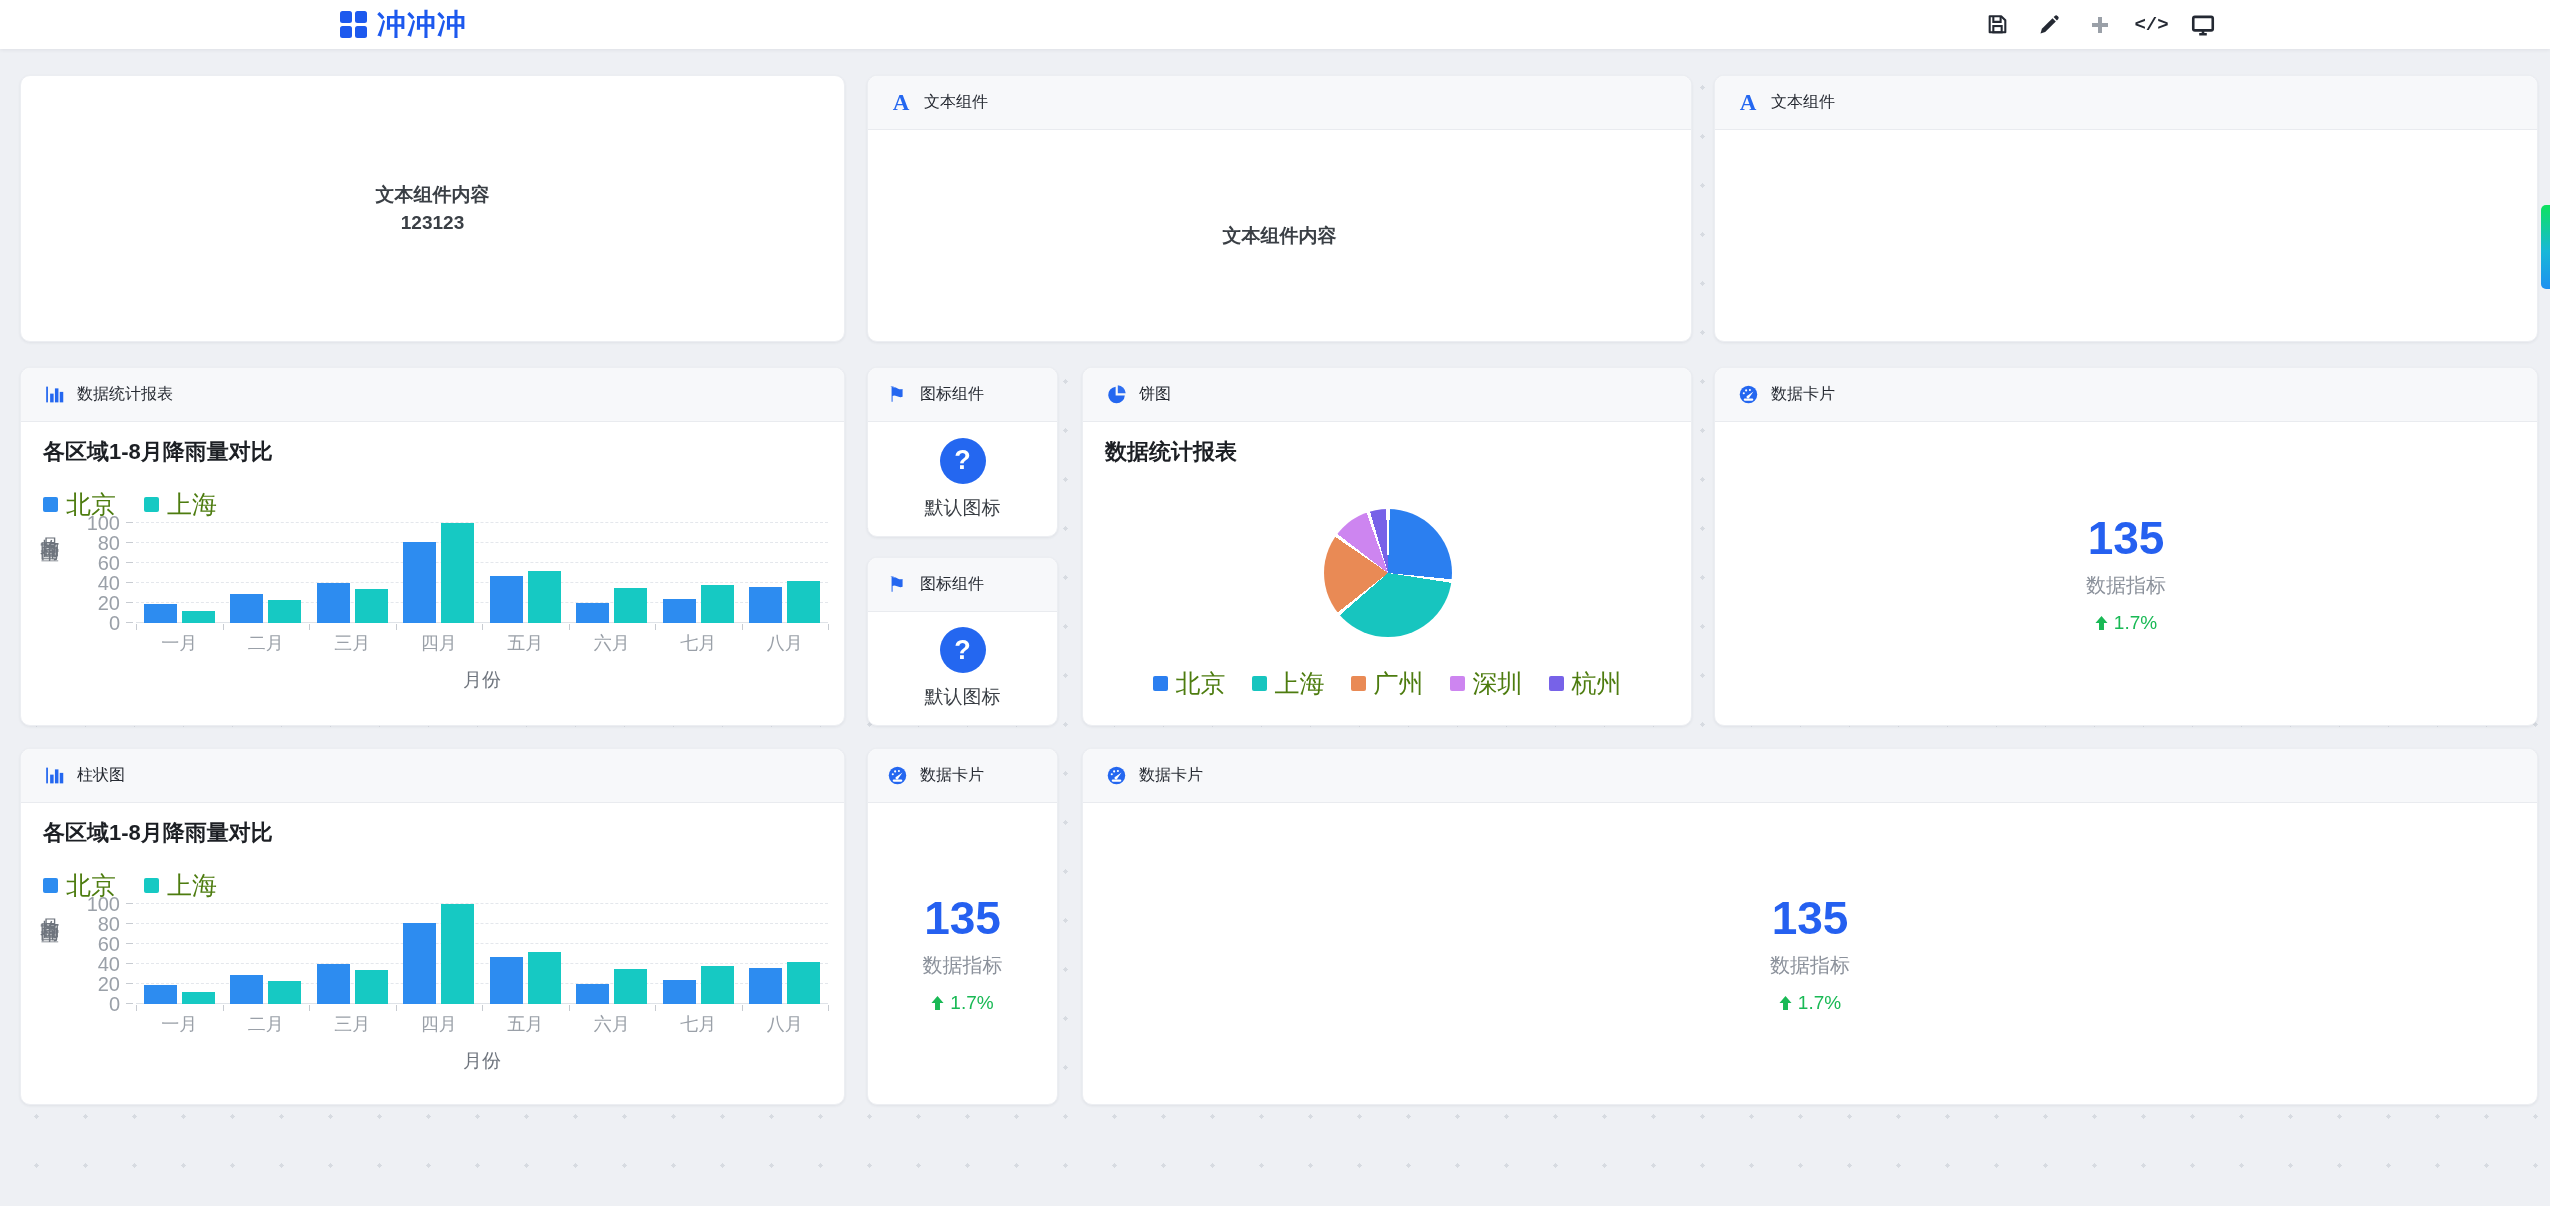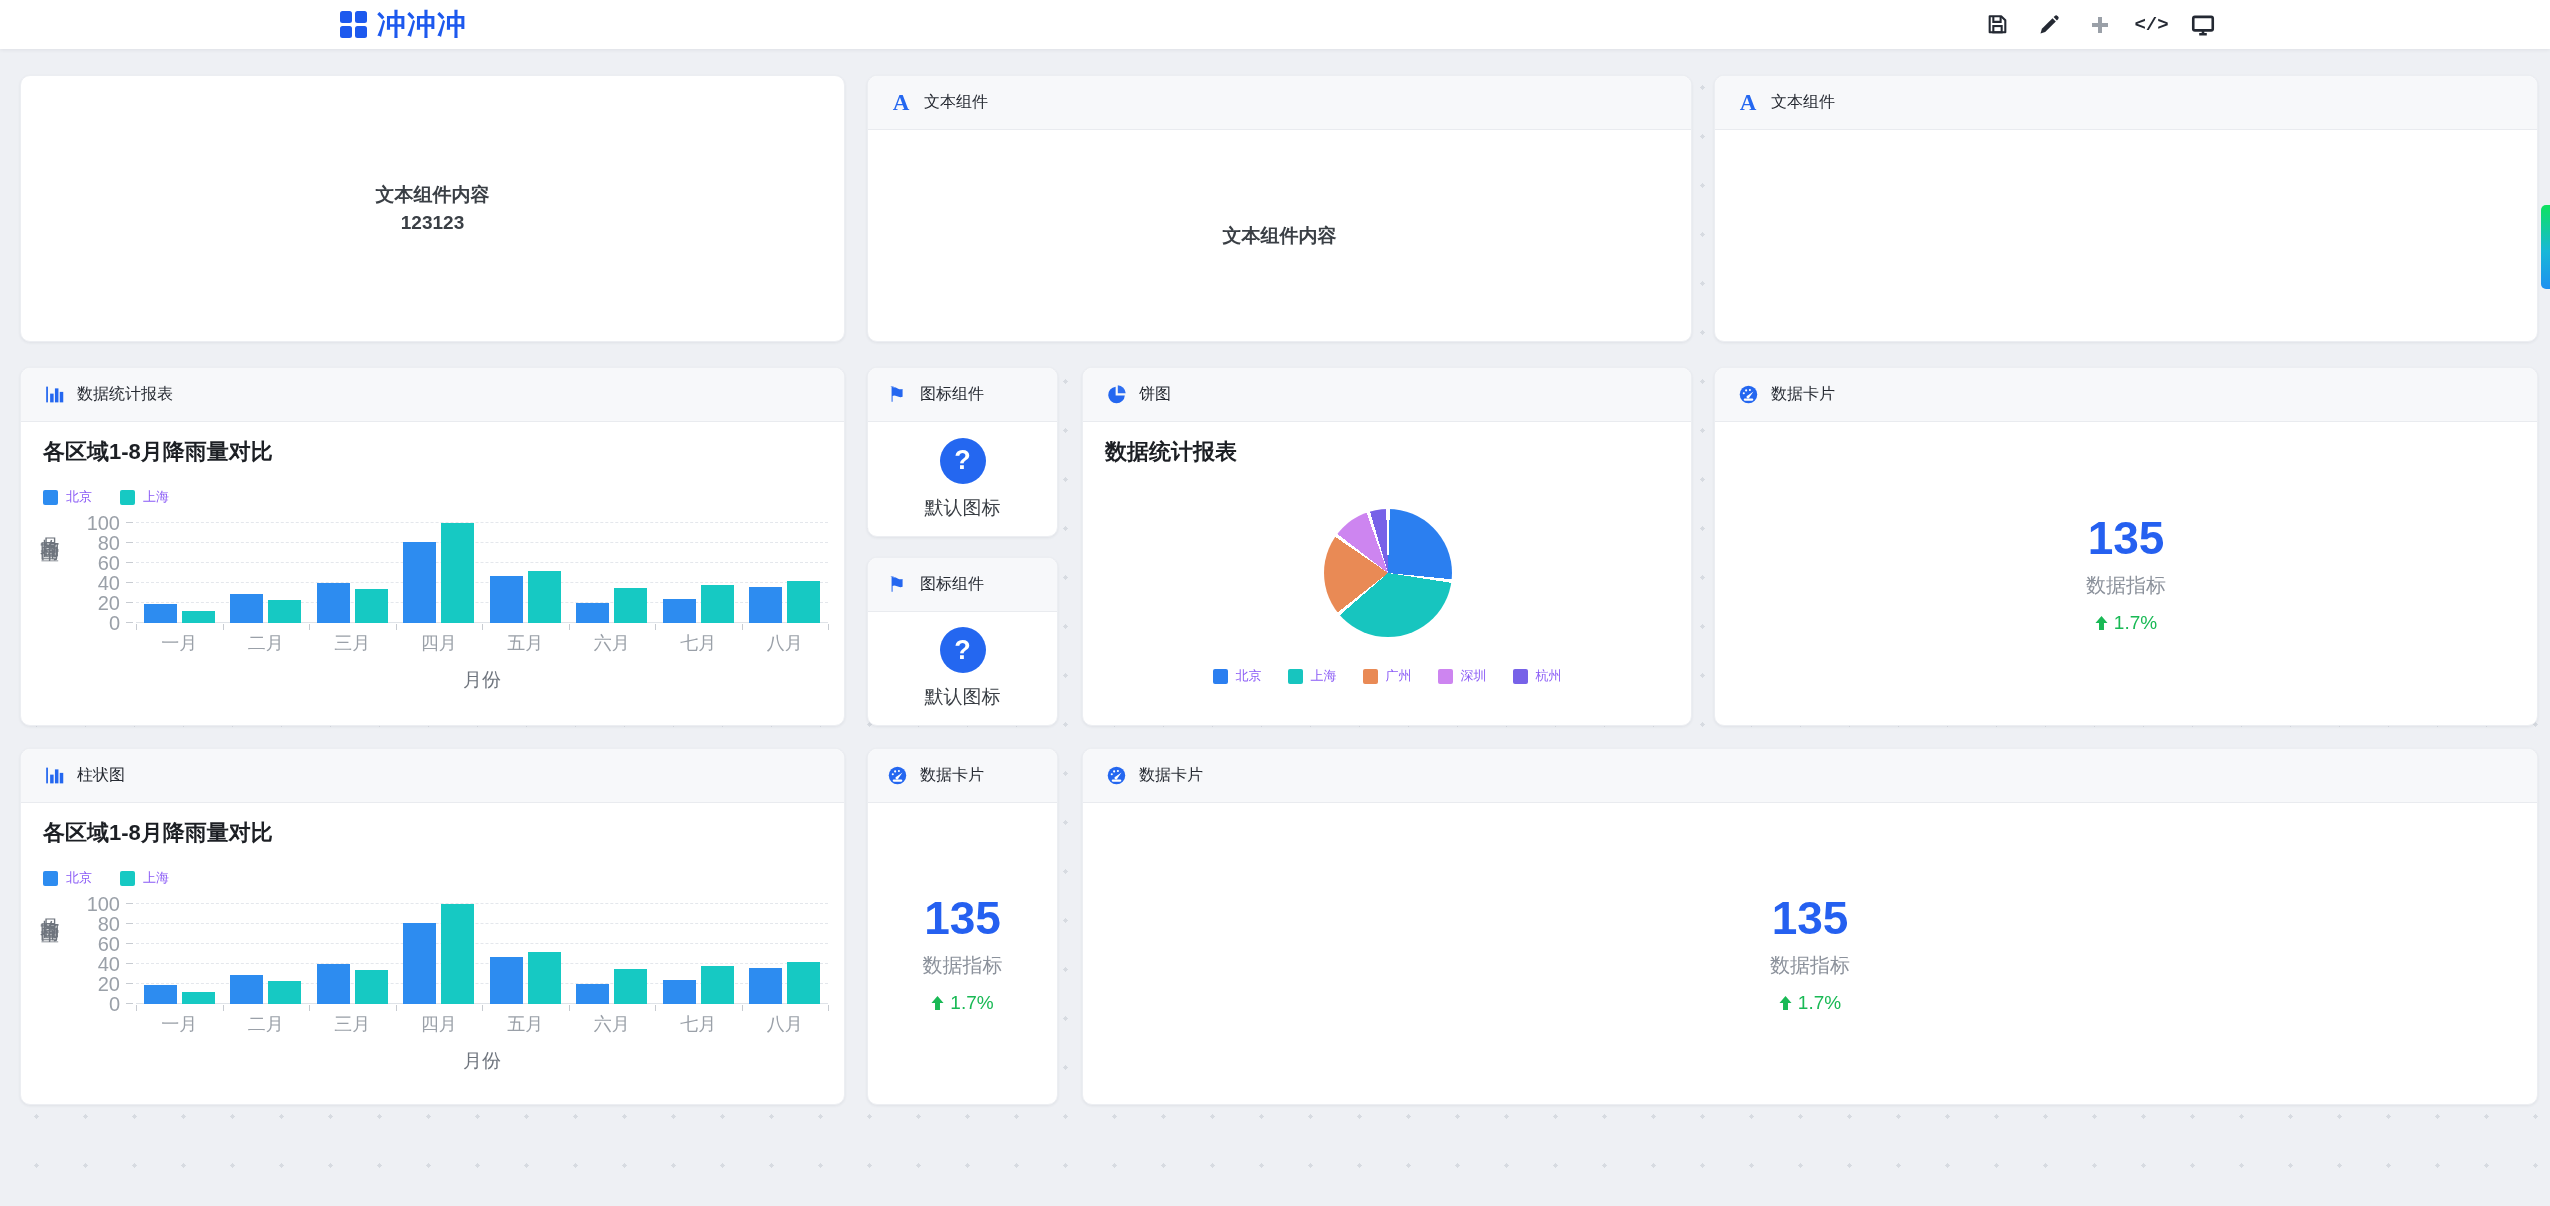--- a/index.html
+++ b/index.html
@@ -42,21 +42,21 @@
     height:100%;width:100%;}
   .text-line{font-size:19px;color:#3a3f45;line-height:28px;text-align:center;font-weight:bold;}
   .text-par{font-size:19px;color:#3a3f45;text-align:center;padding:0 70px;line-height:30px;}
 
   
   .chart-title{position:absolute;top:15px;left:22px;font-size:22px;font-weight:700;color:#1c1f24;}
   .bar-chart,.pie-chart{position:absolute;inset:0;}
   .legend{position:absolute;top:66px;left:22px;display:flex;gap:28px;align-items:center;}
   .legend-item{display:flex;align-items:center;gap:8px;cursor:pointer;}
   .legend-sw{width:15px;height:15px;border-radius:2px;}
-  .legend-label{font-size:13px;color:#8b5cf6;}
+  .legend-label{font-size:25px;color:#4d7c0f;}
   .plot{position:absolute;top:101px;left:115px;width:692px;height:100px;}
   .gridline{position:absolute;left:0;right:0;height:0;border-top:1px dashed #e4e7ec;}
   .gridline.zero{border-top:1px solid #dfe3e8;}
   .ytick{position:absolute;left:-62px;width:46px;text-align:right;font-size:20px;color:#9aa0a8;
     height:18px;line-height:18px;}
   .ytickmark{position:absolute;left:-10px;width:7px;height:1px;background:#c7cbd1;}
   .xtickmark{position:absolute;bottom:-7px;width:1px;height:6px;background:#c7cbd1;}
   .bars{position:absolute;left:0;right:0;bottom:0;height:100px;display:flex;}
   .bargroup{flex:1;display:flex;align-items:flex-end;justify-content:center;gap:5px;}
   .bar{width:33px;}

